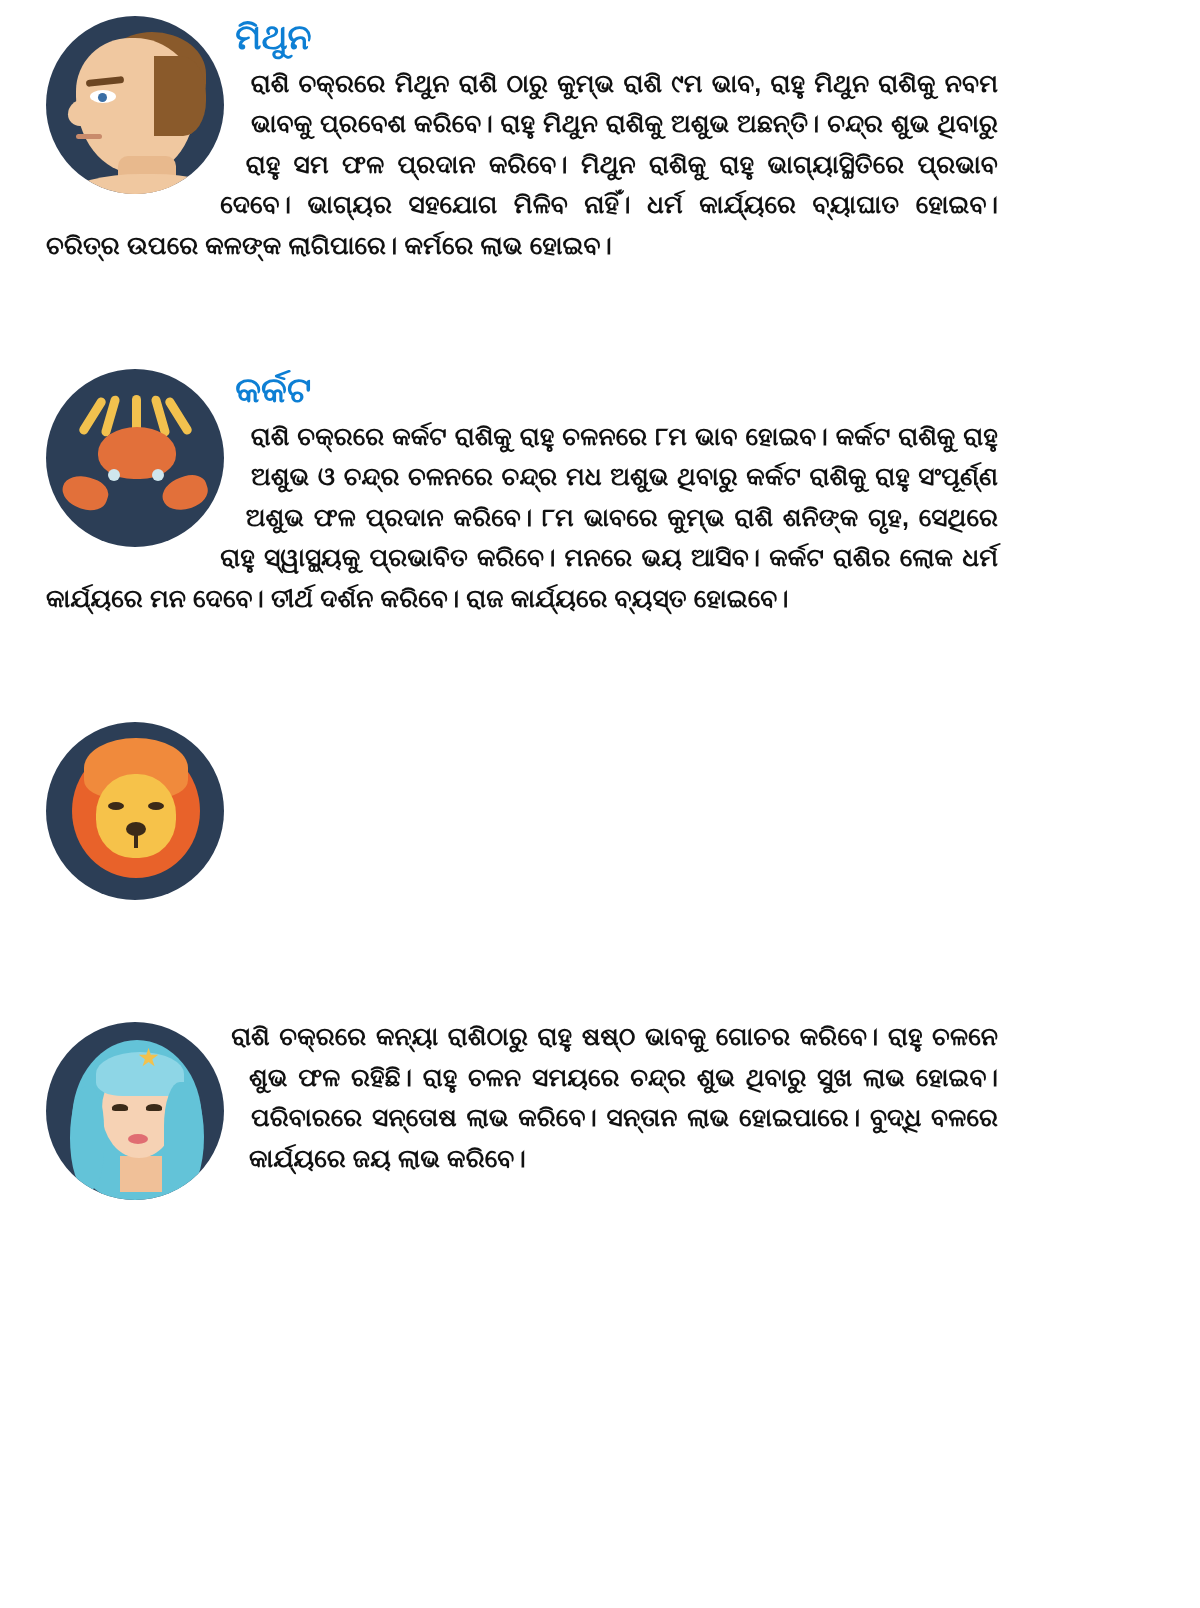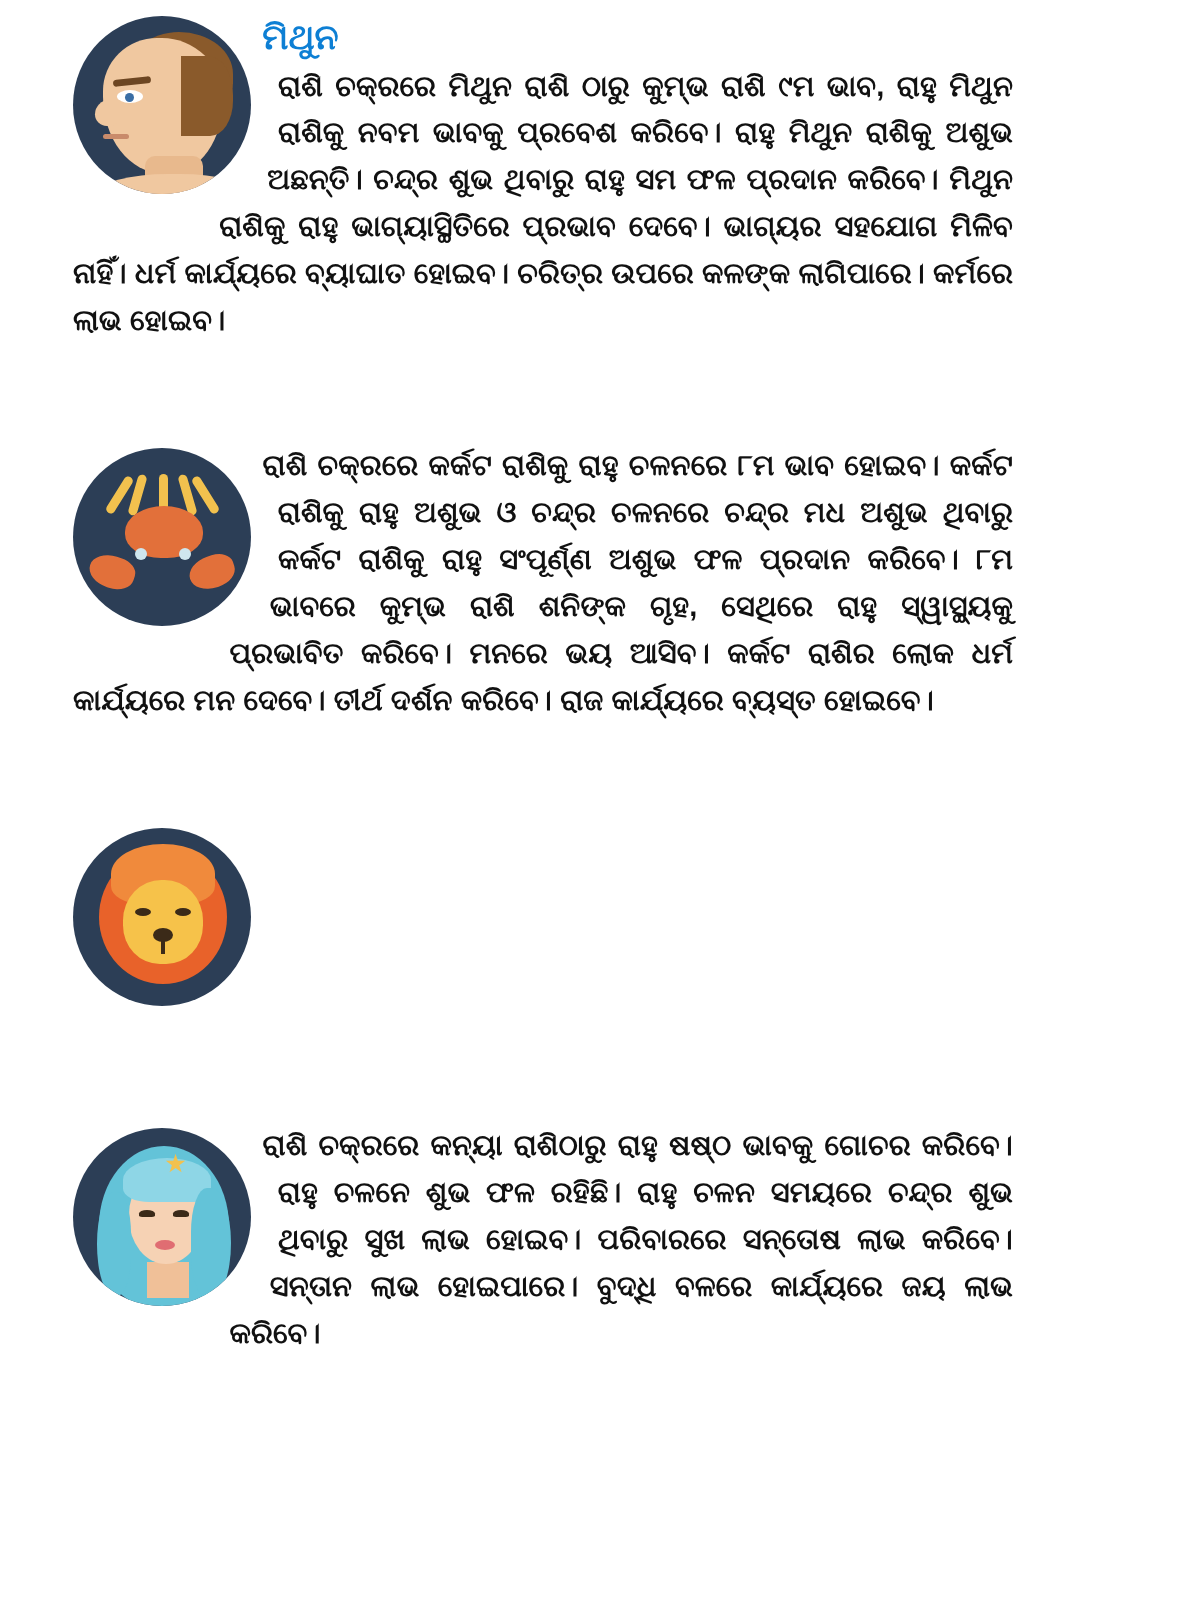--- a/index.html
+++ b/index.html
@@ -10,23 +10,22 @@
   body {
     width: 1200px;
     min-height: 1608px;
     font-family: "Liberation Sans", sans-serif;
     color: #111111;
   }
   .page {
     width: 1056px;
     min-height: 1608px;
     box-sizing: border-box;
-    padding: 10px 58px 10px 58px;
+    padding: 10px 58px 10px 46px;
     position: relative;
-    margin-left: 15px;
   }
   .sign-block {
     position: relative;
     margin-bottom: 6px;
   }
   .sign-block .icon-wrap {
     float: left;
     width: 196px;
     height: 196px;
     margin-right: 10px;
@@ -43,21 +42,21 @@
   }
   .sign-title {
     color: #0d7fd4;
     font-size: 35px;
     font-weight: bold;
     line-height: 1.1;
     margin: 0 0 6px 0;
     padding-top: 8px;
   }
   .sign-text {
-    font-size: 29px;
+    font-size: 25px;
     line-height: 1.62;
     text-align: justify;
     font-weight: bold;
     color: #111111;
     margin: 0;
     letter-spacing: 0.1px;
   }
   .clearfix::after {
     content: "";
     display: block;
@@ -331,20 +330,21 @@
         <div class="crab-leg c"></div>
         <div class="crab-leg d"></div>
         <div class="crab-leg e"></div>
         <div class="crab-body"></div>
         <div class="crab-claw l"></div>
         <div class="crab-claw r"></div>
         <div class="crab-eye l"></div>
         <div class="crab-eye r"></div>
       </div>
     </div>
+    <h2 class="sign-title">କର୍କଟ</h2>
     <p class="sign-text">ରାଶି ଚକ୍ରରେ କର୍କଟ ରାଶିକୁ ରାହୁ ଚଳନରେ ୮ମ ଭାବ ହୋଇବ। କର୍କଟ ରାଶିକୁ ରାହୁ ଅଶୁଭ ଓ ଚନ୍ଦ୍ର ଚଳନରେ ଚନ୍ଦ୍ର ମଧ ଅଶୁଭ ଥିବାରୁ କର୍କଟ ରାଶିକୁ ରାହୁ ସଂପୂର୍ଣ୍ଣ ଅଶୁଭ ଫଳ ପ୍ରଦାନ କରିବେ। ୮ମ ଭାବରେ କୁମ୍ଭ ରାଶି ଶନିଙ୍କ ଗୃହ, ସେଥିରେ ରାହୁ ସ୍ୱାସ୍ଥ୍ୟକୁ ପ୍ରଭାବିତ କରିବେ। ମନରେ ଭୟ ଆସିବ। କର୍କଟ ରାଶିର ଲୋକ ଧର୍ମ କାର୍ଯ୍ୟରେ ମନ ଦେବେ। ତୀର୍ଥ ଦର୍ଶନ କରିବେ। ରାଜ କାର୍ଯ୍ୟରେ ବ୍ୟସ୍ତ ହୋଇବେ।</p>
   </section>
 
   <div class="spacer-lg"></div>
 
   <section class="sign-block clearfix">
     <div class="icon-wrap">
       <div class="zodiac-circle">
         <div class="lion-mane"></div>
         <div class="lion-ear l"></div>

